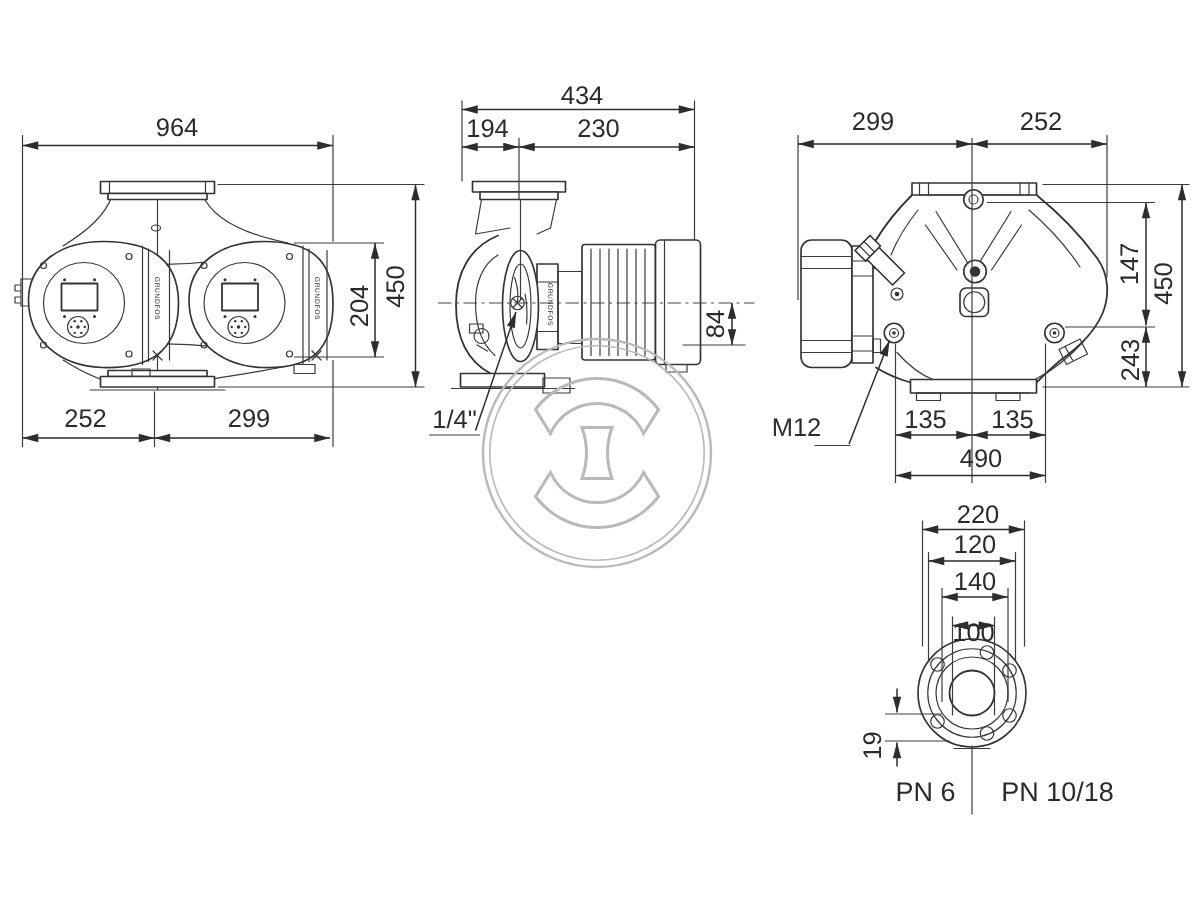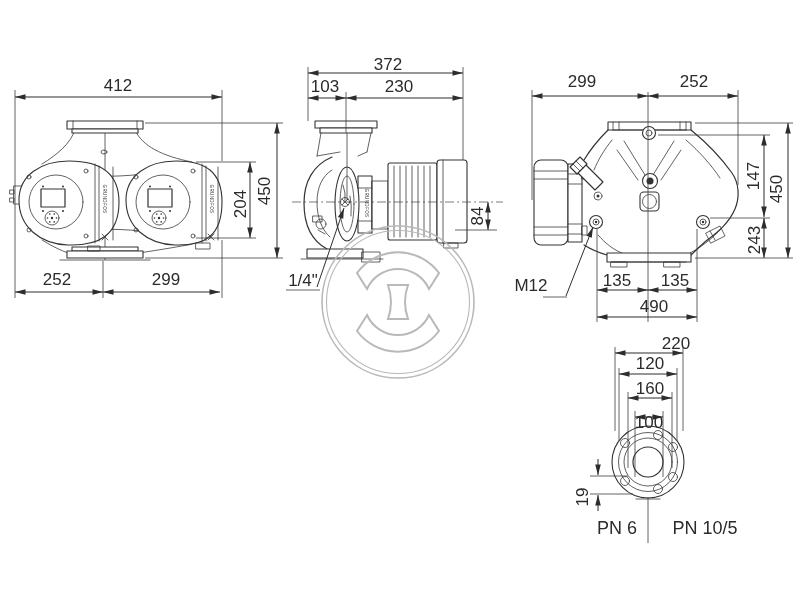--- a/index.html
+++ b/index.html
@@ -303,47 +303,47 @@
 
   <g transform="translate(398,302)">
     <circle class="wm" r="76" stroke-width="1.6"></circle>
     <circle class="wm" r="71.5" stroke-width="1.1"></circle>
     <path class="wm" stroke-width="2" d="M-41,-29 A51,51 0 0 1 41,-29 L31,-13 A34,34 0 0 0 -31,-13 Z"></path>
     <path class="wm" stroke-width="2" d="M-41,29 A51,51 0 0 0 41,29 L31,13 A34,34 0 0 1 -31,13 Z"></path>
     <path class="wm" stroke-width="2" d="M-10,-17 Q-4,0 -10,17 L10,17 Q4,0 10,-17 Z"></path>
   </g>
 </svg>
 
-<div class="dim" style="left:118px;top:85px">412</div>
+<div class="dim" style="left:118px;top:85px">964</div>
 <div class="dim v" style="left:264px;top:191px">450</div>
 <div class="dim v" style="left:240px;top:204px">204</div>
 <div class="dim" style="left:57px;top:279px">252</div>
 <div class="dim" style="left:166px;top:279px">299</div>
 
-<div class="dim" style="left:388px;top:64px">372</div>
-<div class="dim" style="left:325px;top:86px">103</div>
+<div class="dim" style="left:388px;top:64px">434</div>
+<div class="dim" style="left:325px;top:86px">194</div>
 <div class="dim" style="left:399px;top:86px">230</div>
 <div class="dim v" style="left:477px;top:216px">84</div>
 <div class="dim" style="left:303px;top:280px">1/4"</div>
 
 <div class="dim" style="left:582px;top:81px">299</div>
 <div class="dim" style="left:694px;top:81px">252</div>
 <div class="dim v" style="left:753px;top:176px">147</div>
 <div class="dim v" style="left:776px;top:189px">450</div>
 <div class="dim v" style="left:754px;top:240px">243</div>
 <div class="dim" style="left:531px;top:285px">M12</div>
 <div class="dim" style="left:617px;top:280px">135</div>
 <div class="dim" style="left:675px;top:280px">135</div>
 <div class="dim" style="left:654px;top:306px">490</div>
 
-<div class="dim" style="left:676px;top:343px">220</div>
+<div class="dim" style="left:652px;top:343px">220</div>
 <div class="dim" style="left:650px;top:363px">120</div>
-<div class="dim" style="left:650px;top:388px">160</div>
+<div class="dim" style="left:650px;top:388px">140</div>
 <div class="dim" style="left:649px;top:422px">100</div>
 <div class="dim v" style="left:582px;top:497px">19</div>
 <div class="dim pn" style="left:617px;top:528px">PN 6</div>
-<div class="dim pn" style="left:705px;top:528px">PN 10/5</div>
+<div class="dim pn" style="left:705px;top:528px">PN 10/18</div>
 
 <div class="brand" style="left:104px;top:199px">GRUNDFOS</div>
 <div class="brand" style="left:211px;top:199px">GRUNDFOS</div>
 <div class="brand" style="left:366px;top:203px">GRUNDFOS</div>
 
 </div>
 
 </body></html>

